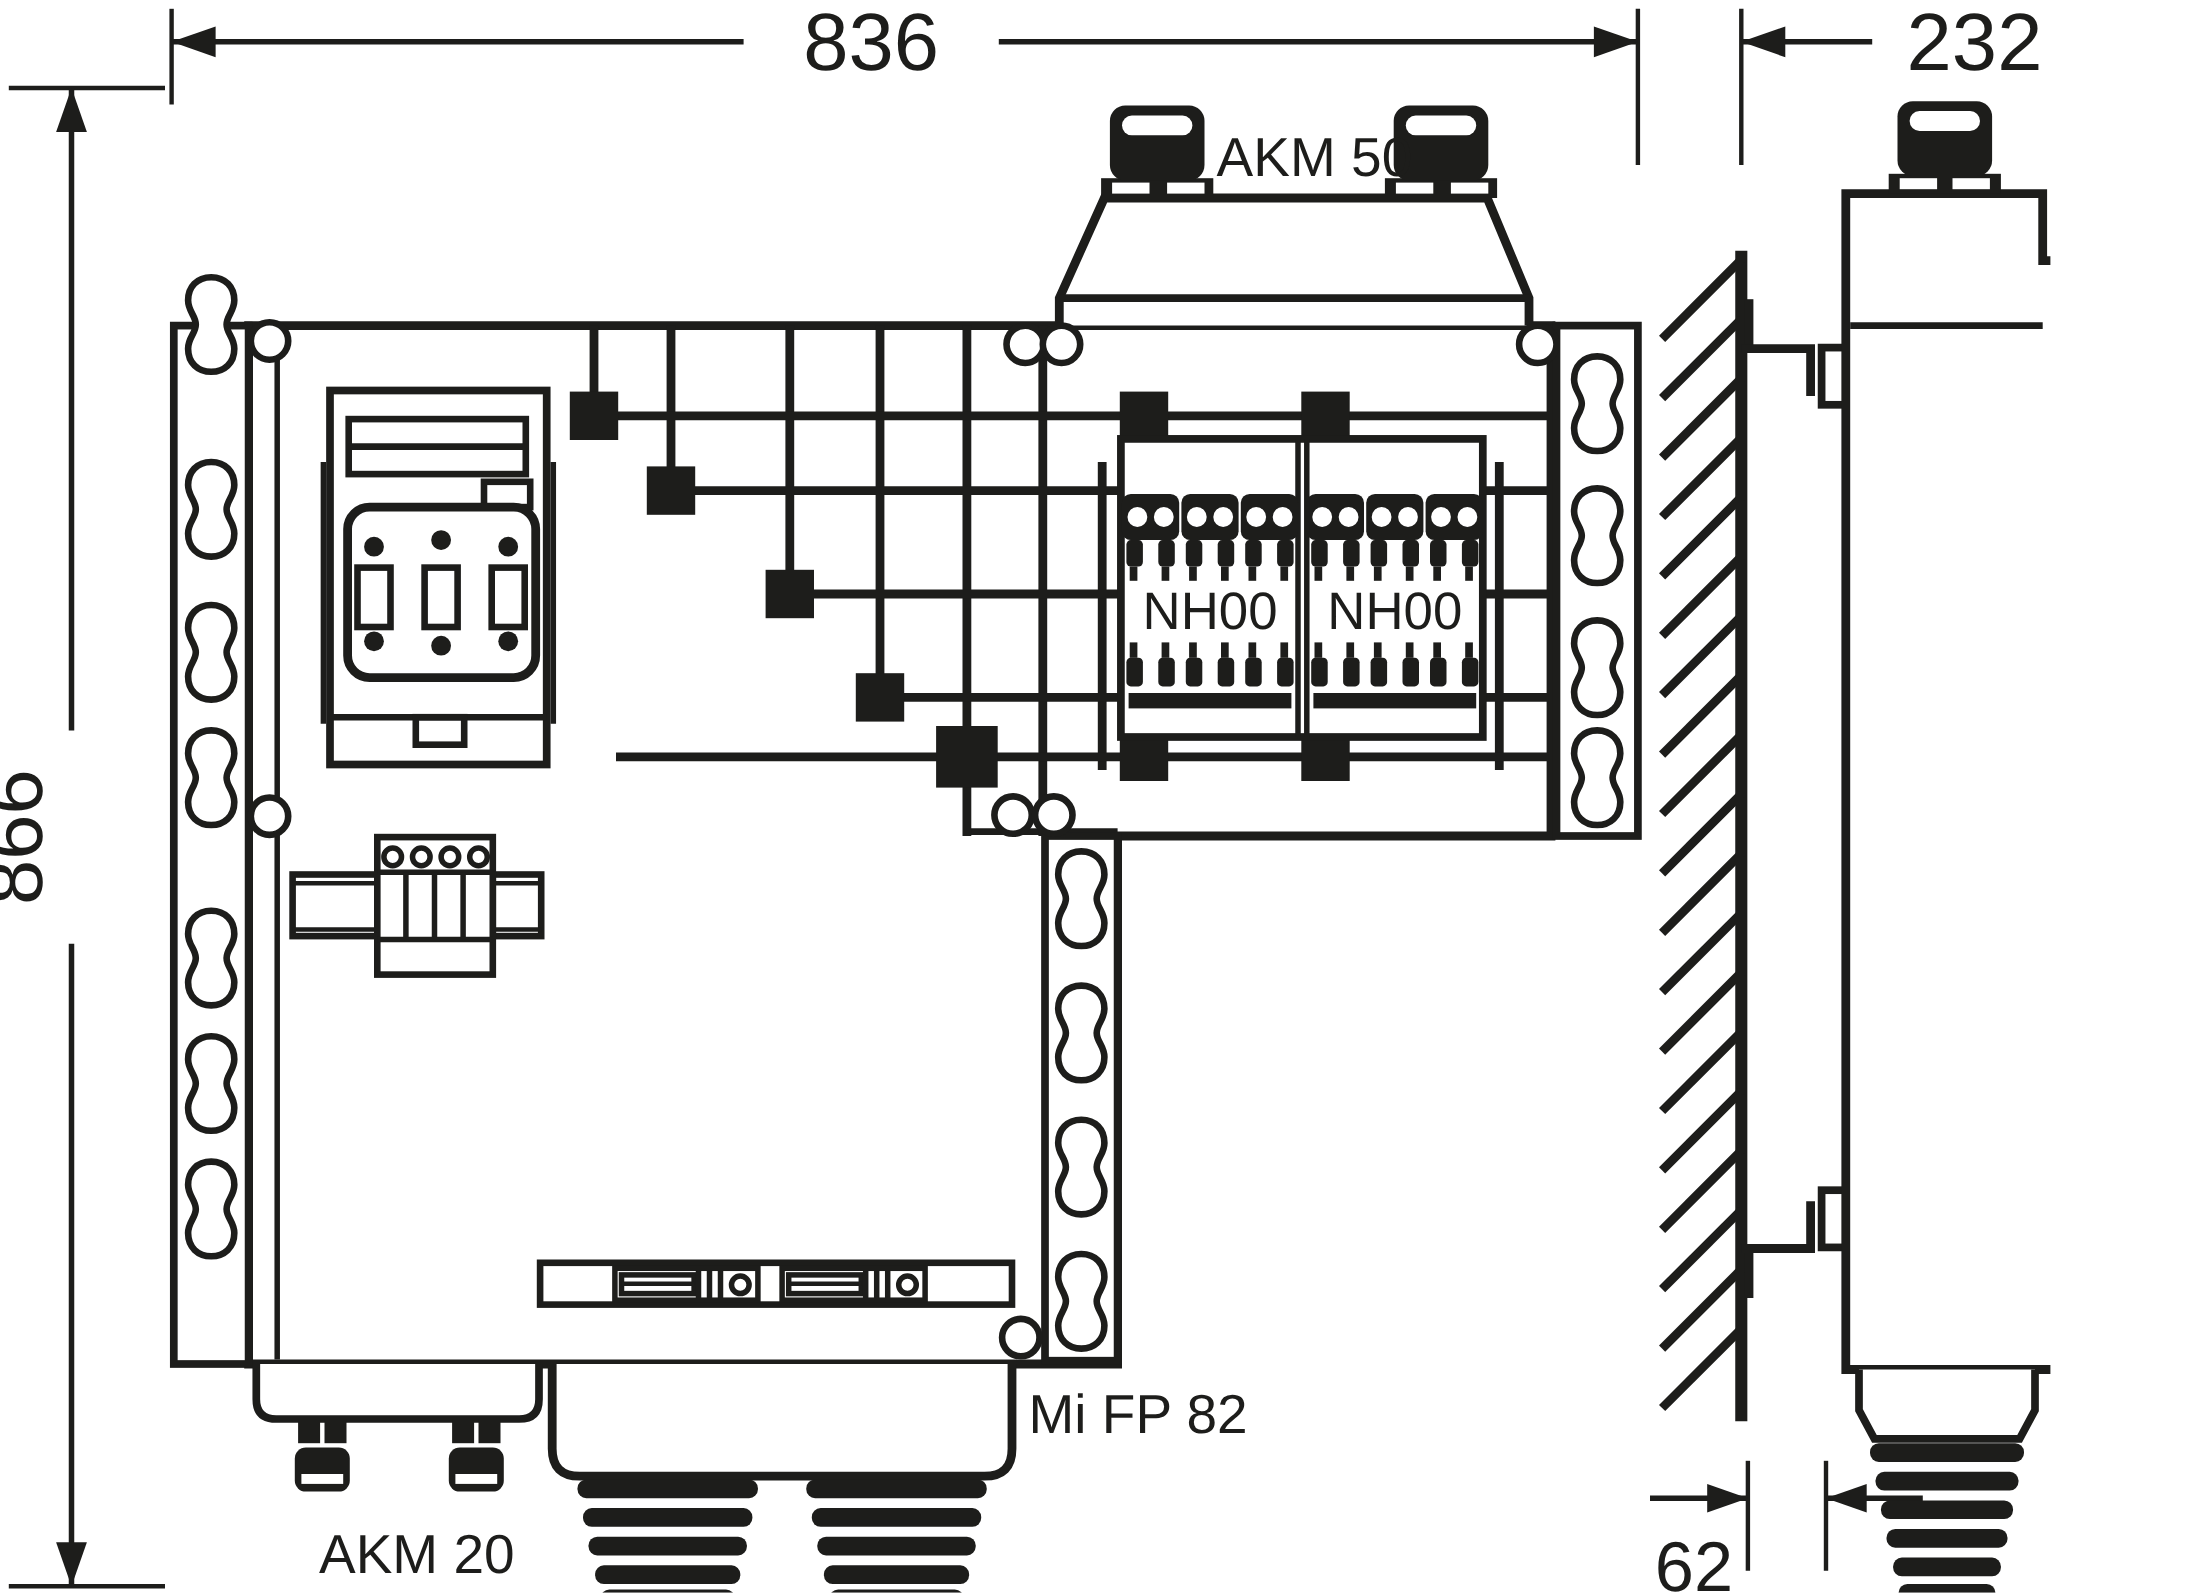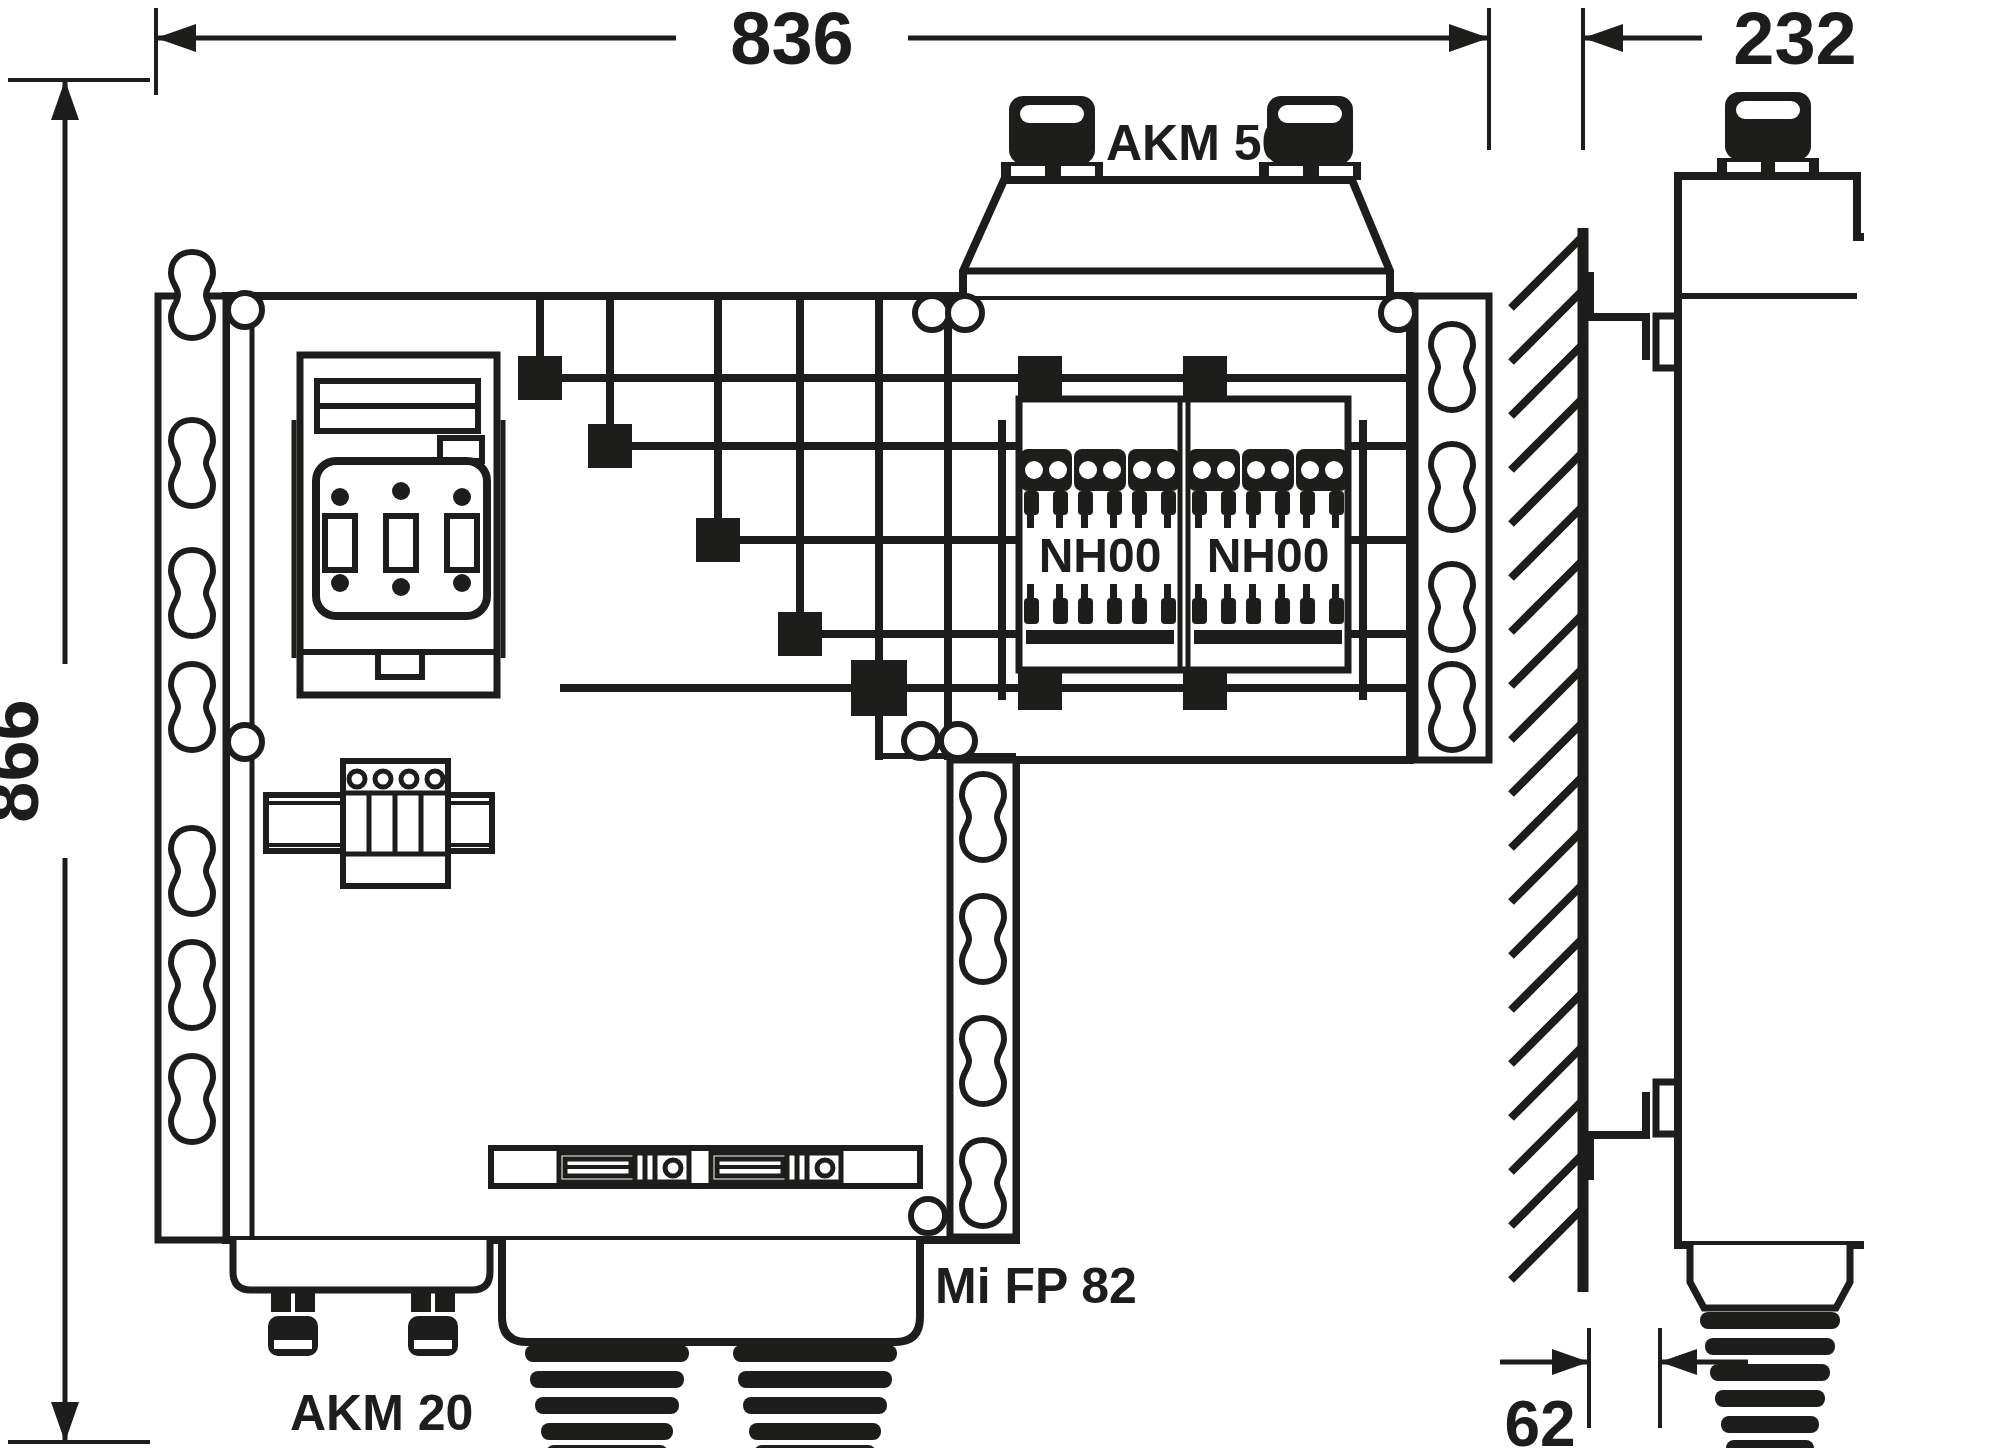--- a/index.html
+++ b/index.html
@@ -1,16 +1,16 @@
 <!DOCTYPE html>
 <html><head>
 <meta charset="utf-8">
 <style>
   html,body{margin:0;padding:0;background:#ffffff;}
-  .stage{position:relative;width:1864px;height:1448px;background:#ffffff;overflow:hidden;font-weight:bold;}
+  .stage{position:relative;width:1864px;height:1448px;background:#ffffff;overflow:hidden;}
   svg{display:block;}
   text{font-family:"Liberation Sans",sans-serif;fill:#1d1d1b;}
   .dim{font-size:74px;}
   .dim-small{font-size:64px;}
   .lbl{font-size:50px;}
   .nh{font-size:48px;text-anchor:middle;}
   .ln{stroke:#1d1d1b;fill:none;}
   .fw{fill:#ffffff;stroke:#1d1d1b;}
   .fb{fill:#1d1d1b;stroke:none;}
 </style>

